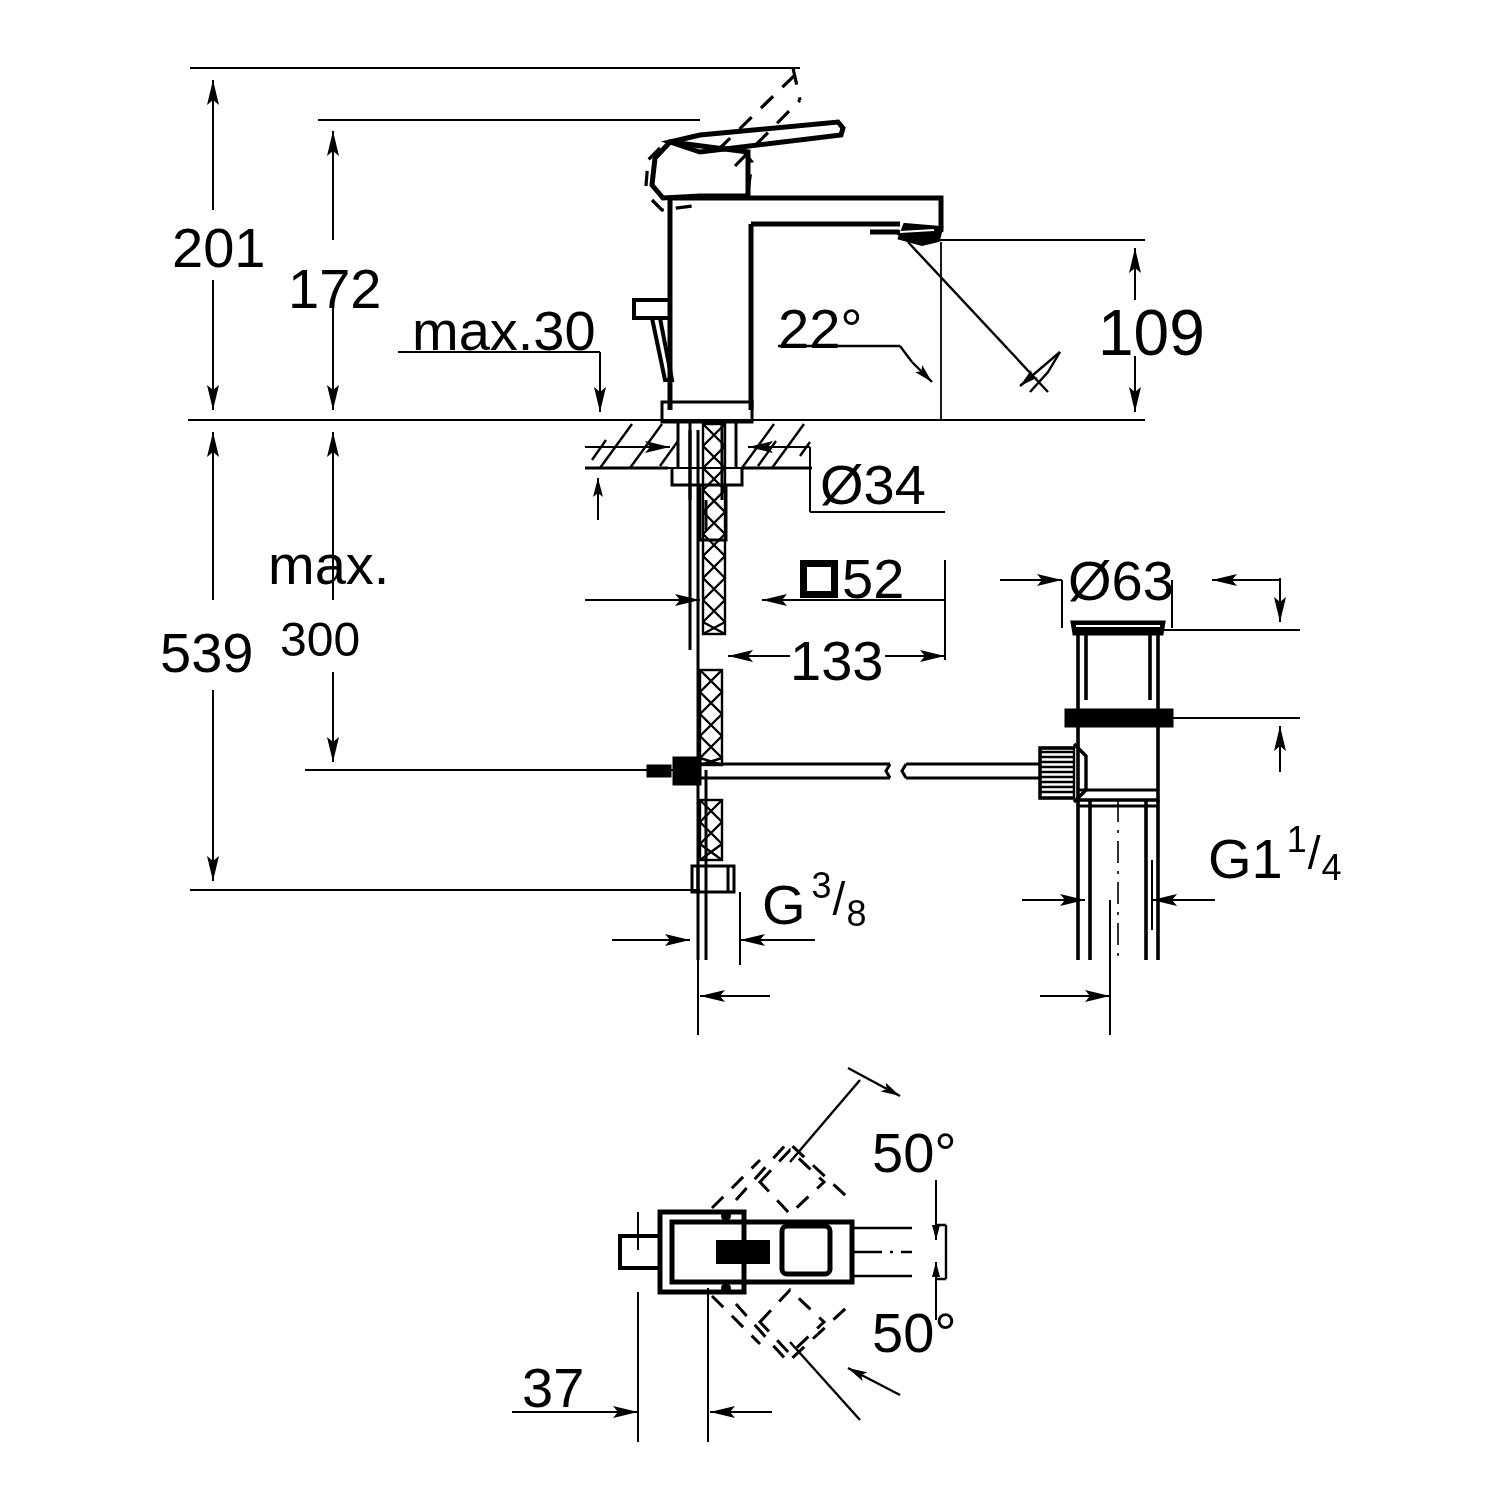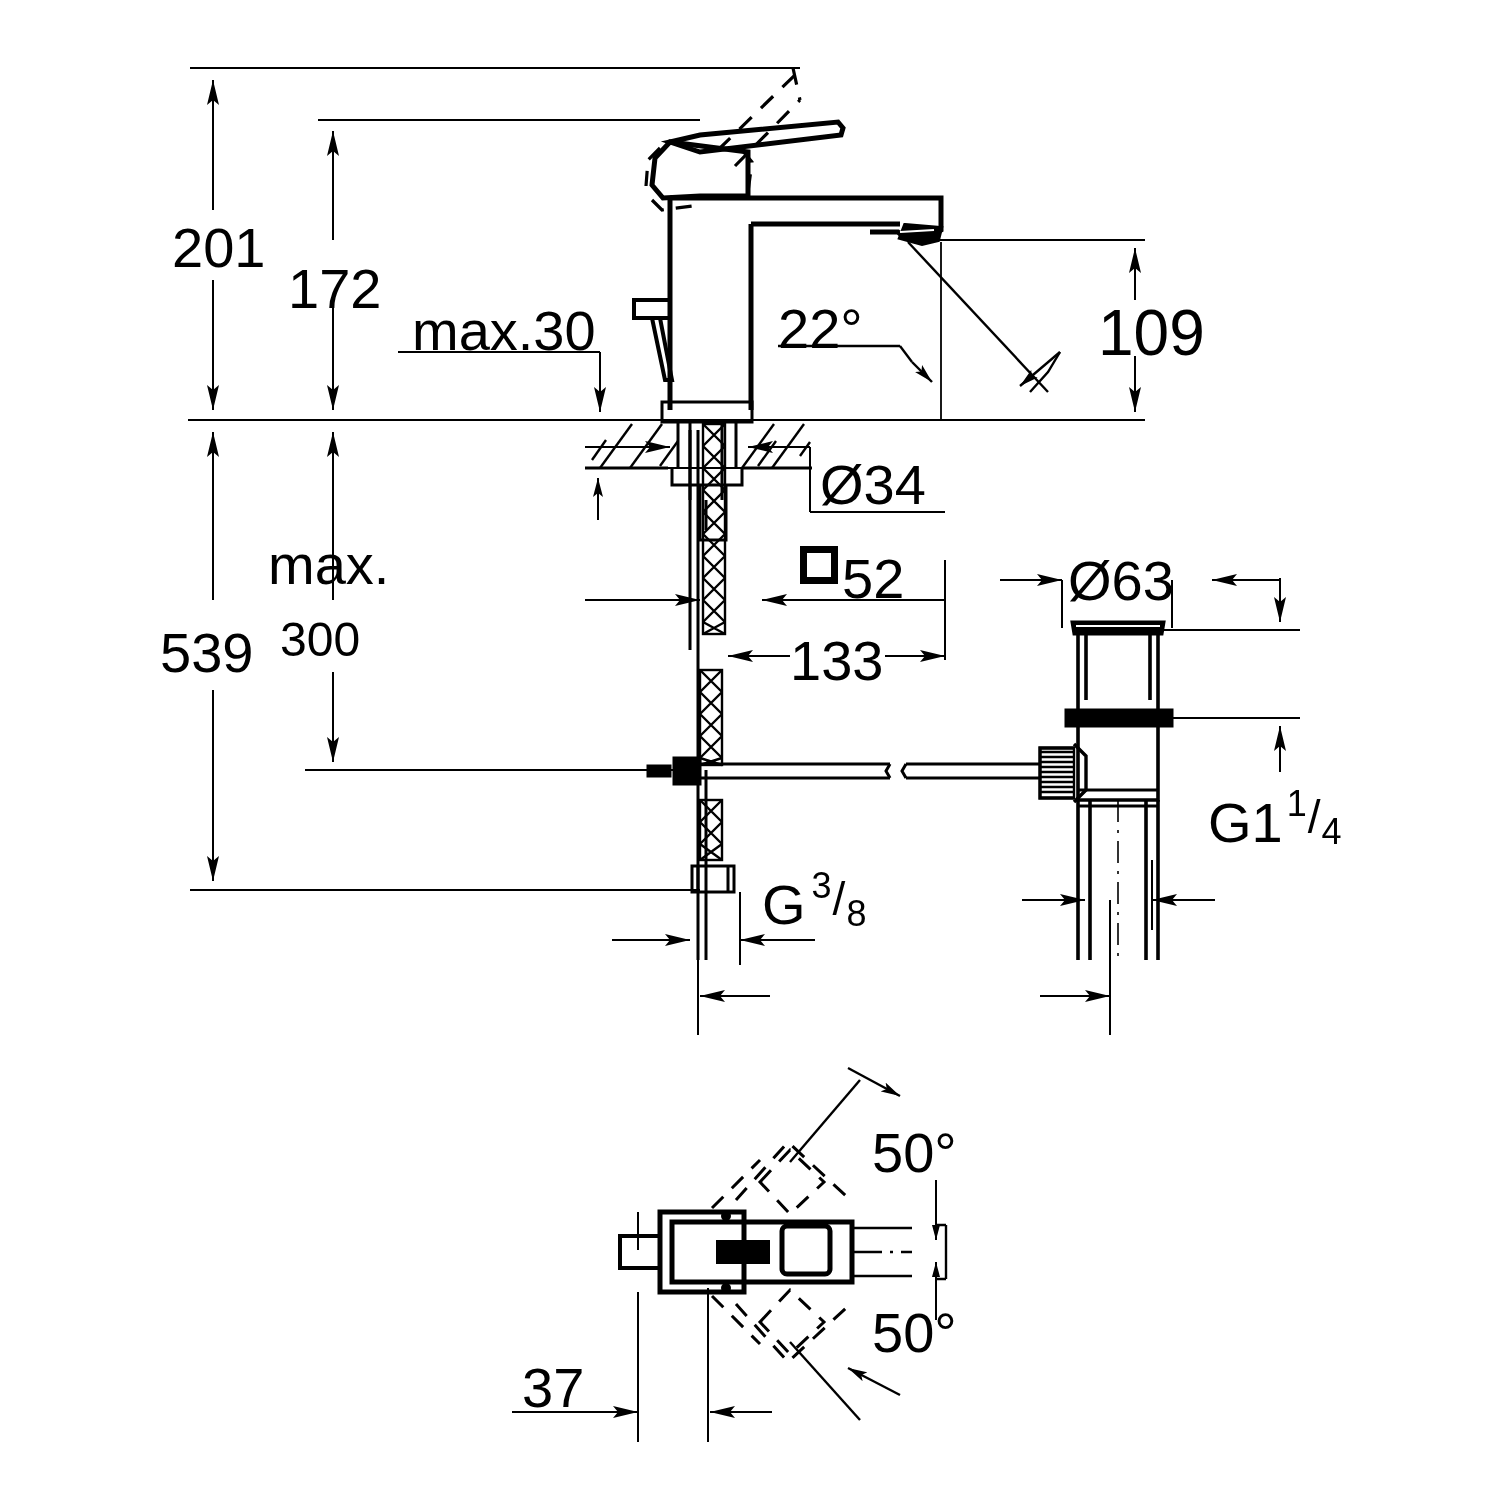--- a/index.html
+++ b/index.html
@@ -339,38 +339,38 @@
 
 <div style="position:absolute;left:412px;top:298px;font-size:56px;">max.30</div>
 
 <div style="position:absolute;left:778px;top:296px;font-size:56px;">22°</div>
 
 <div style="position:absolute;left:1098px;top:296px;font-size:64px;">109</div>
 
 <div style="position:absolute;left:820px;top:452px;font-size:56px;">Ø34</div>
 
 <div style="position:absolute;left:800px;top:546px;font-size:56px;
-            display:flex;align-items:flex-start;gap:4px;">
+            display:flex;align-items:center;gap:4px;">
   <span style="display:inline-block;width:38px;height:38px;
                border:7px solid #000;box-sizing:border-box;"></span>
   <span>52</span>
 </div>
 
 <div style="position:absolute;left:790px;top:628px;font-size:56px;">133</div>
 
 <div style="position:absolute;left:268px;top:532px;font-size:56px;">max.</div>
 
 <div style="position:absolute;left:280px;top:612px;font-size:48px;">300</div>
 
 <div style="position:absolute;left:160px;top:620px;font-size:56px;">539</div>
 
 <div style="position:absolute;left:1068px;top:548px;font-size:56px;">Ø63</div>
 
 
-<div style="position:absolute;left:1208px;top:790px;font-size:56px;
+<div style="position:absolute;left:1208px;top:826px;font-size:56px;
             display:flex;align-items:flex-start;">
   <span>G1</span>
   <span style="display:inline-flex;align-items:flex-start;margin-left:4px;">
     <span style="font-size:36px;line-height:1;position:relative;top:-4px;">1</span>
     <span style="font-size:46px;line-height:1;position:relative;top:4px;
                  padding:0 1px;">/</span>
     <span style="font-size:36px;line-height:1;position:relative;top:24px;">4</span>
   </span>
 </div>
 

